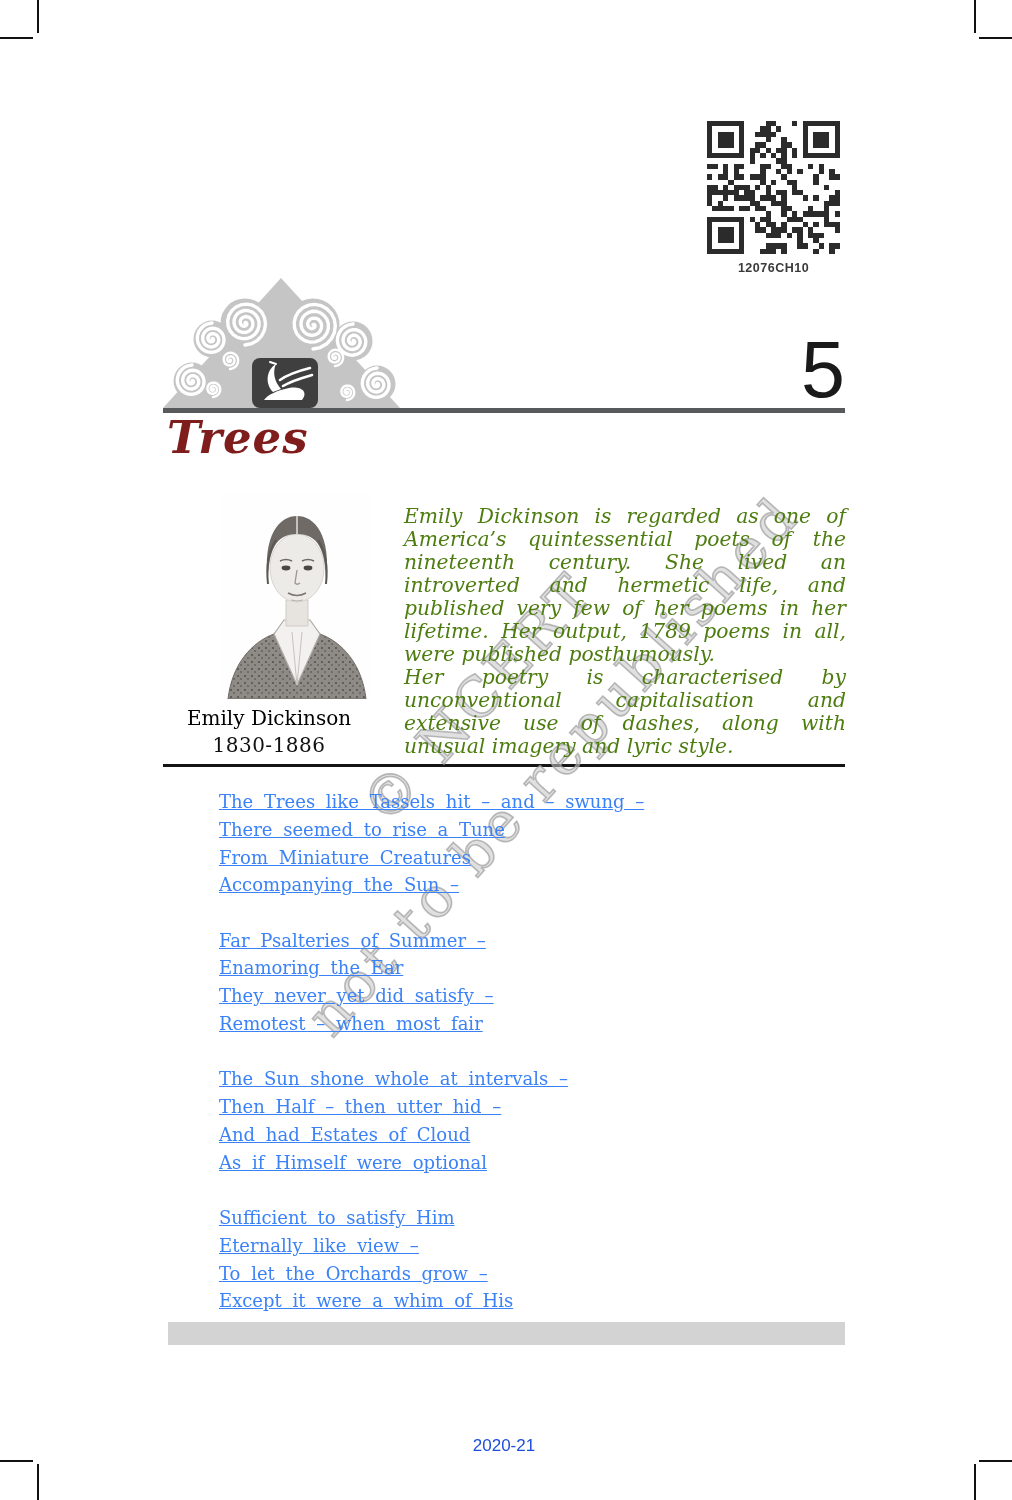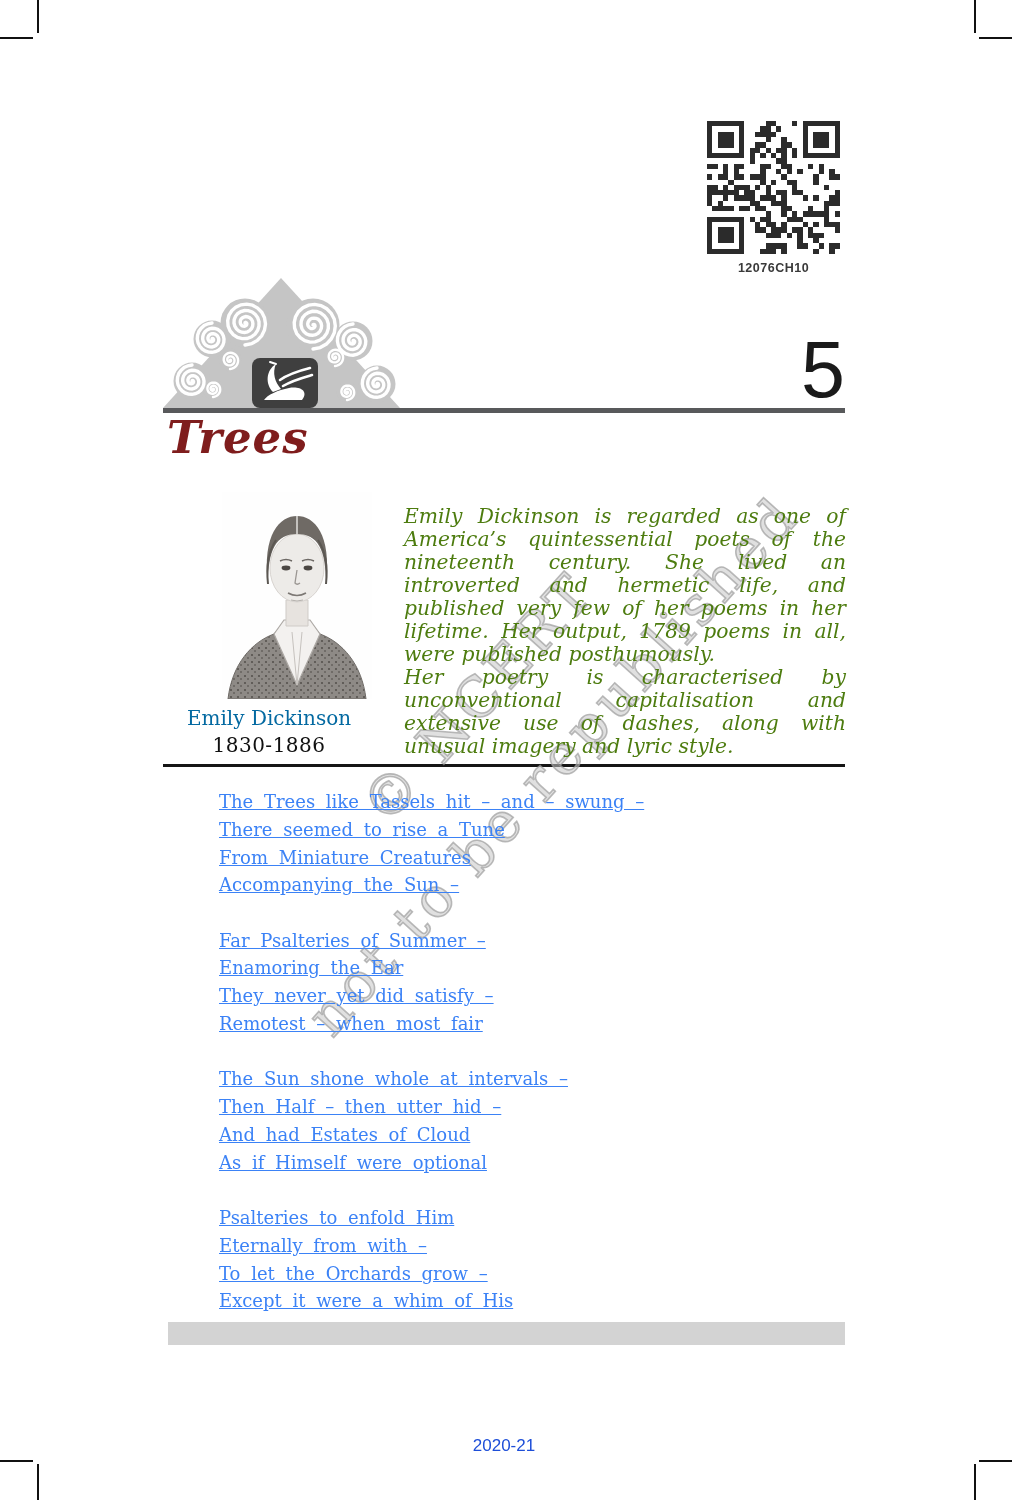--- a/index.html
+++ b/index.html
@@ -22,21 +22,21 @@
   #chapter-num{left:745px;top:331px;width:100px;text-align:right;
                font-family:"Liberation Sans",sans-serif;font-weight:300;
                font-size:79px;line-height:77px;color:#1a1a1a;}
 
   #title{left:167px;top:412px;font-style:italic;font-weight:bold;
          font-size:45px;line-height:52px;color:#7f1d1d;letter-spacing:1px;}
 
   
   #portrait{left:222px;top:492px;width:150px;height:207px;}
   #author-name{left:178px;top:706px;width:182px;text-align:center;
-               font-size:20px;color:#0369a1;}
+               font-size:20px;color:#000000;}
   #author-years{left:178px;top:733px;width:182px;text-align:center;
                 font-size:20px;color:#111;letter-spacing:.5px;}
 
   #bio{left:404px;top:505px;width:442px;font-style:italic;font-size:20.3px;
        line-height:23px;color:#4d7c0f;text-align:justify;}
   #bio p{margin:0;}
 
   #rule-mid{left:163px;top:764px;width:682px;height:2.5px;background:#151515;}
 
   
@@ -366,22 +366,22 @@
       <div>They never yet did satisfy –</div>
       <div>Remotest – when most fair</div>
     </div>
     <div class="stanza">
       <div>The Sun shone whole at intervals –</div>
       <div>Then Half – then utter hid –</div>
       <div>And had Estates of Cloud</div>
       <div>As if Himself were optional</div>
     </div>
     <div class="stanza">
-      <div>Psalteries to enfold Him</div>
-      <div>Eternally from with –</div>
+      <div>Sufficient to satisfy Him</div>
+      <div>Eternally like view –</div>
       <div>To let the Orchards grow –</div>
       <div>Except it were a whim of His</div>
     </div>
   </div>
 
   <div id="gray-bar" class="abs"></div>
 
   <div id="footer" class="abs">2020-21</div>
 
 </div>

